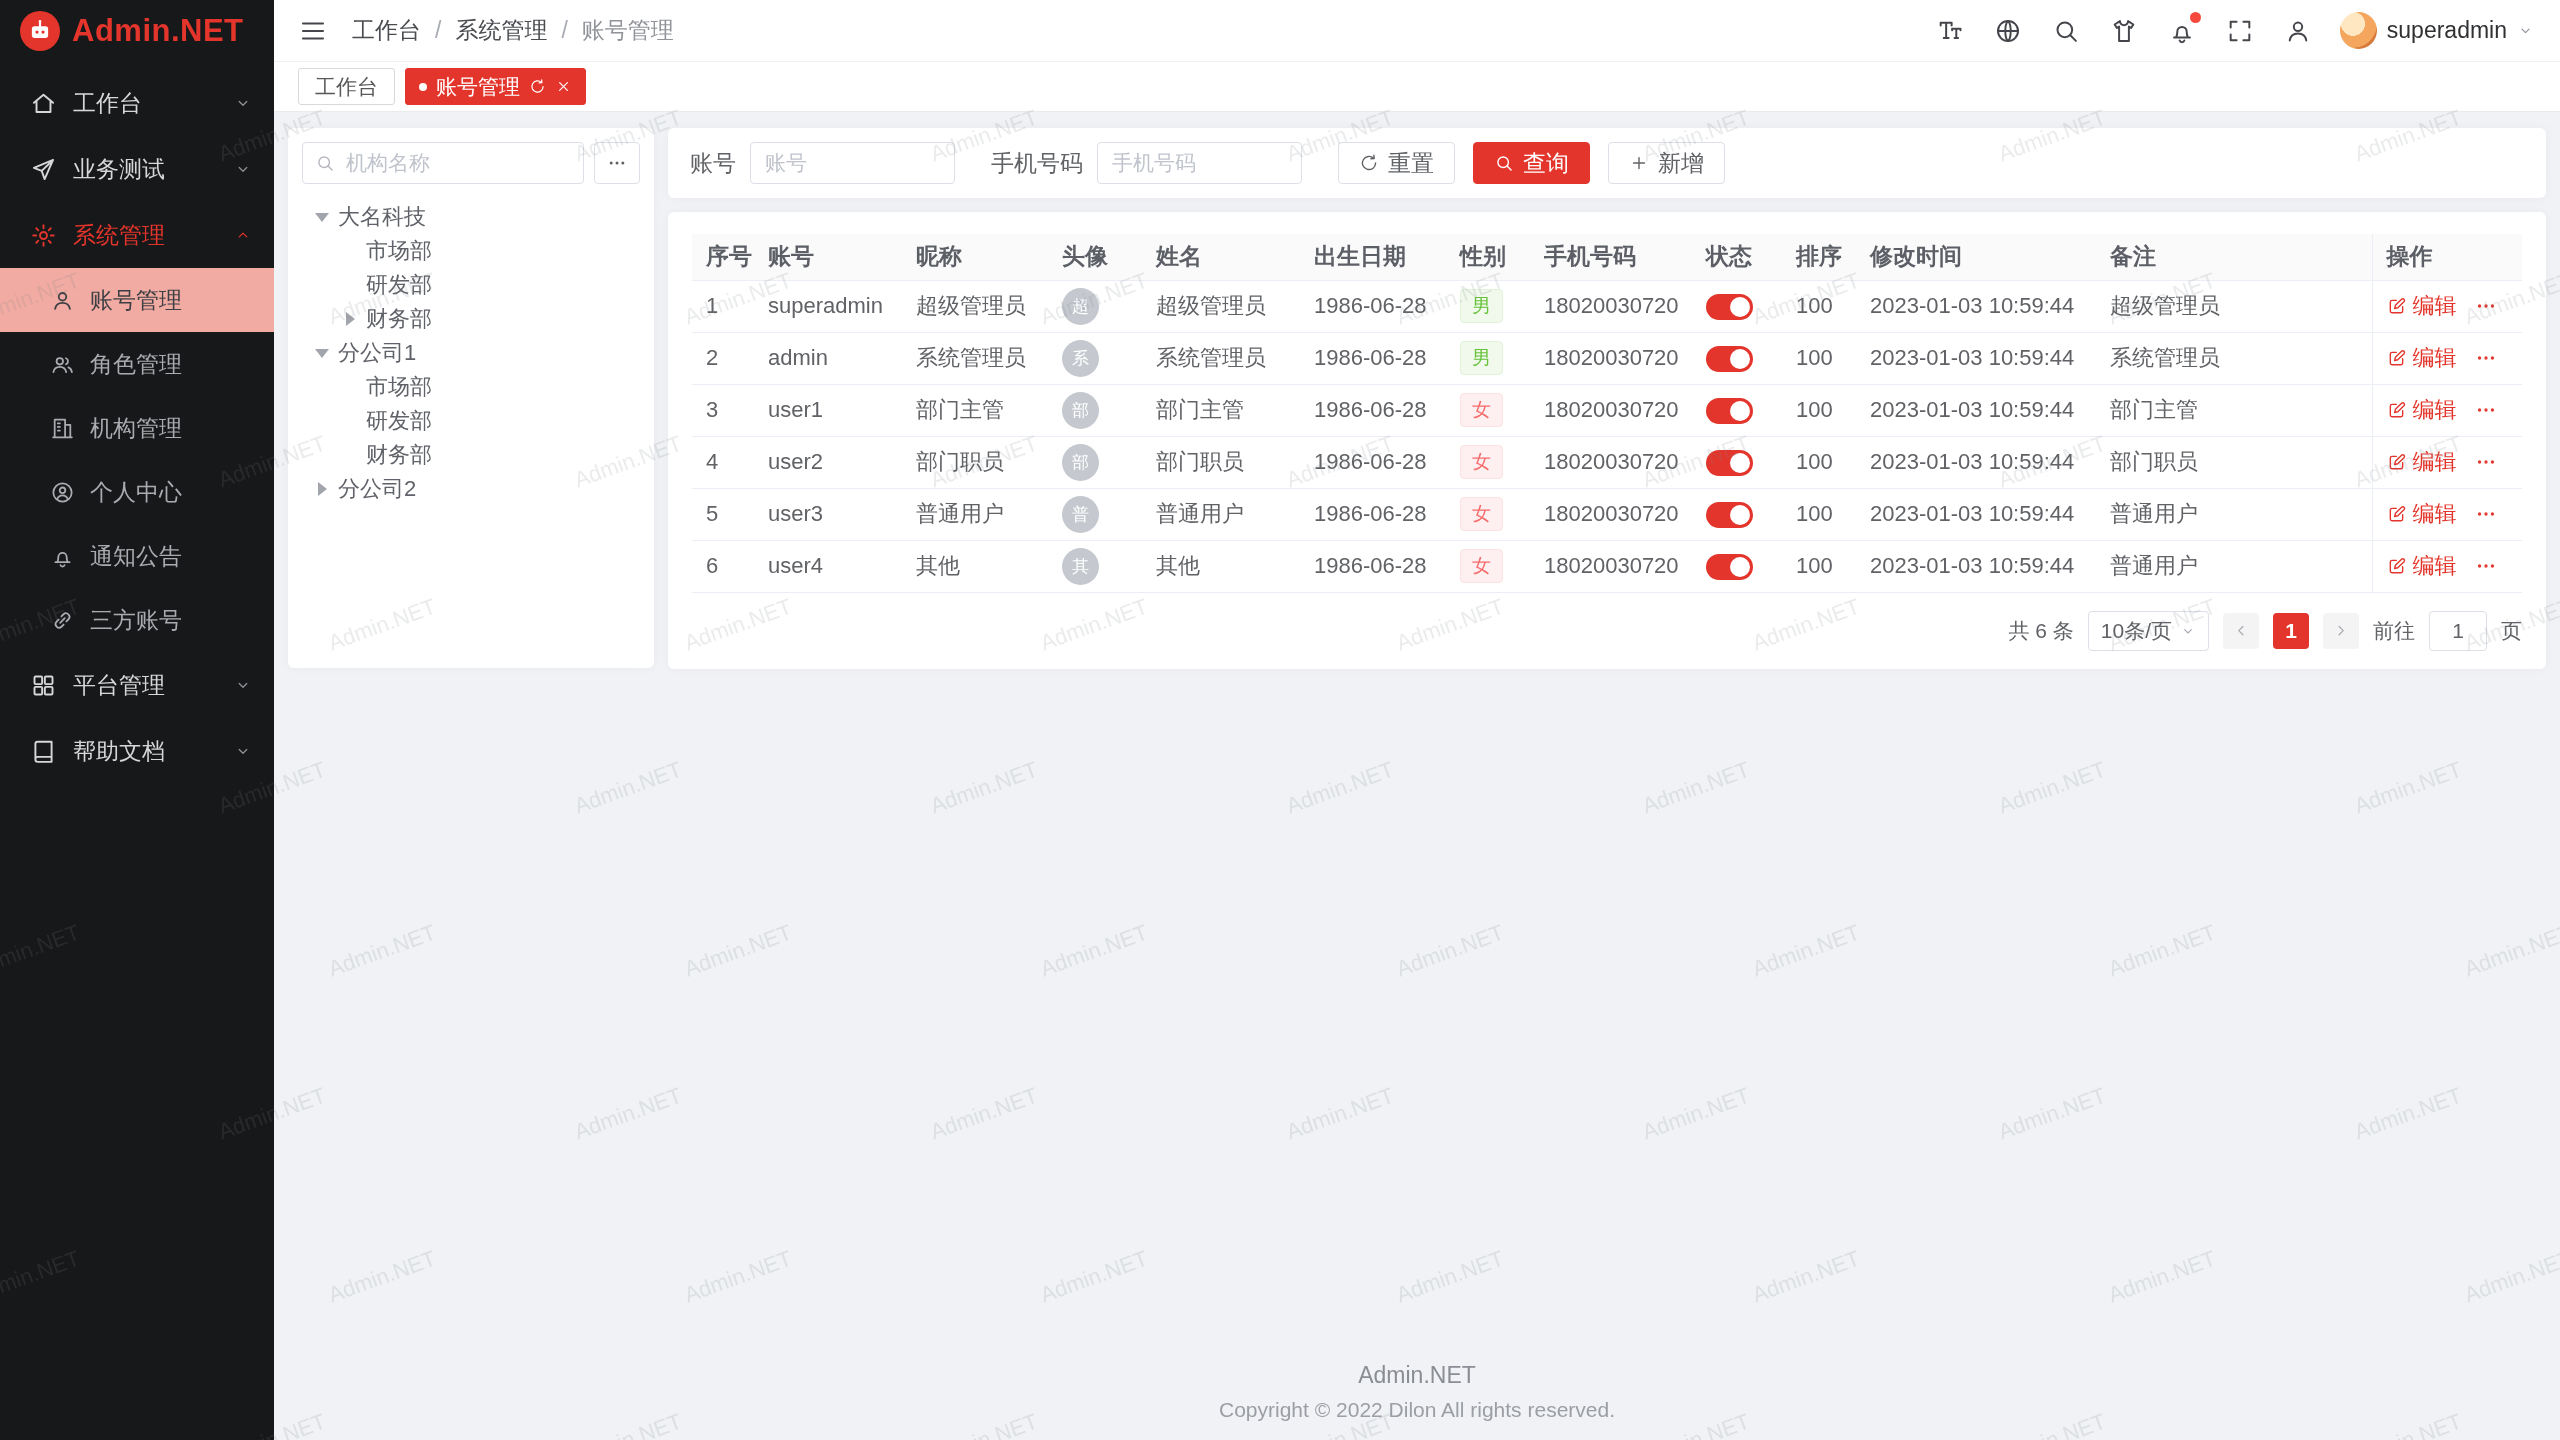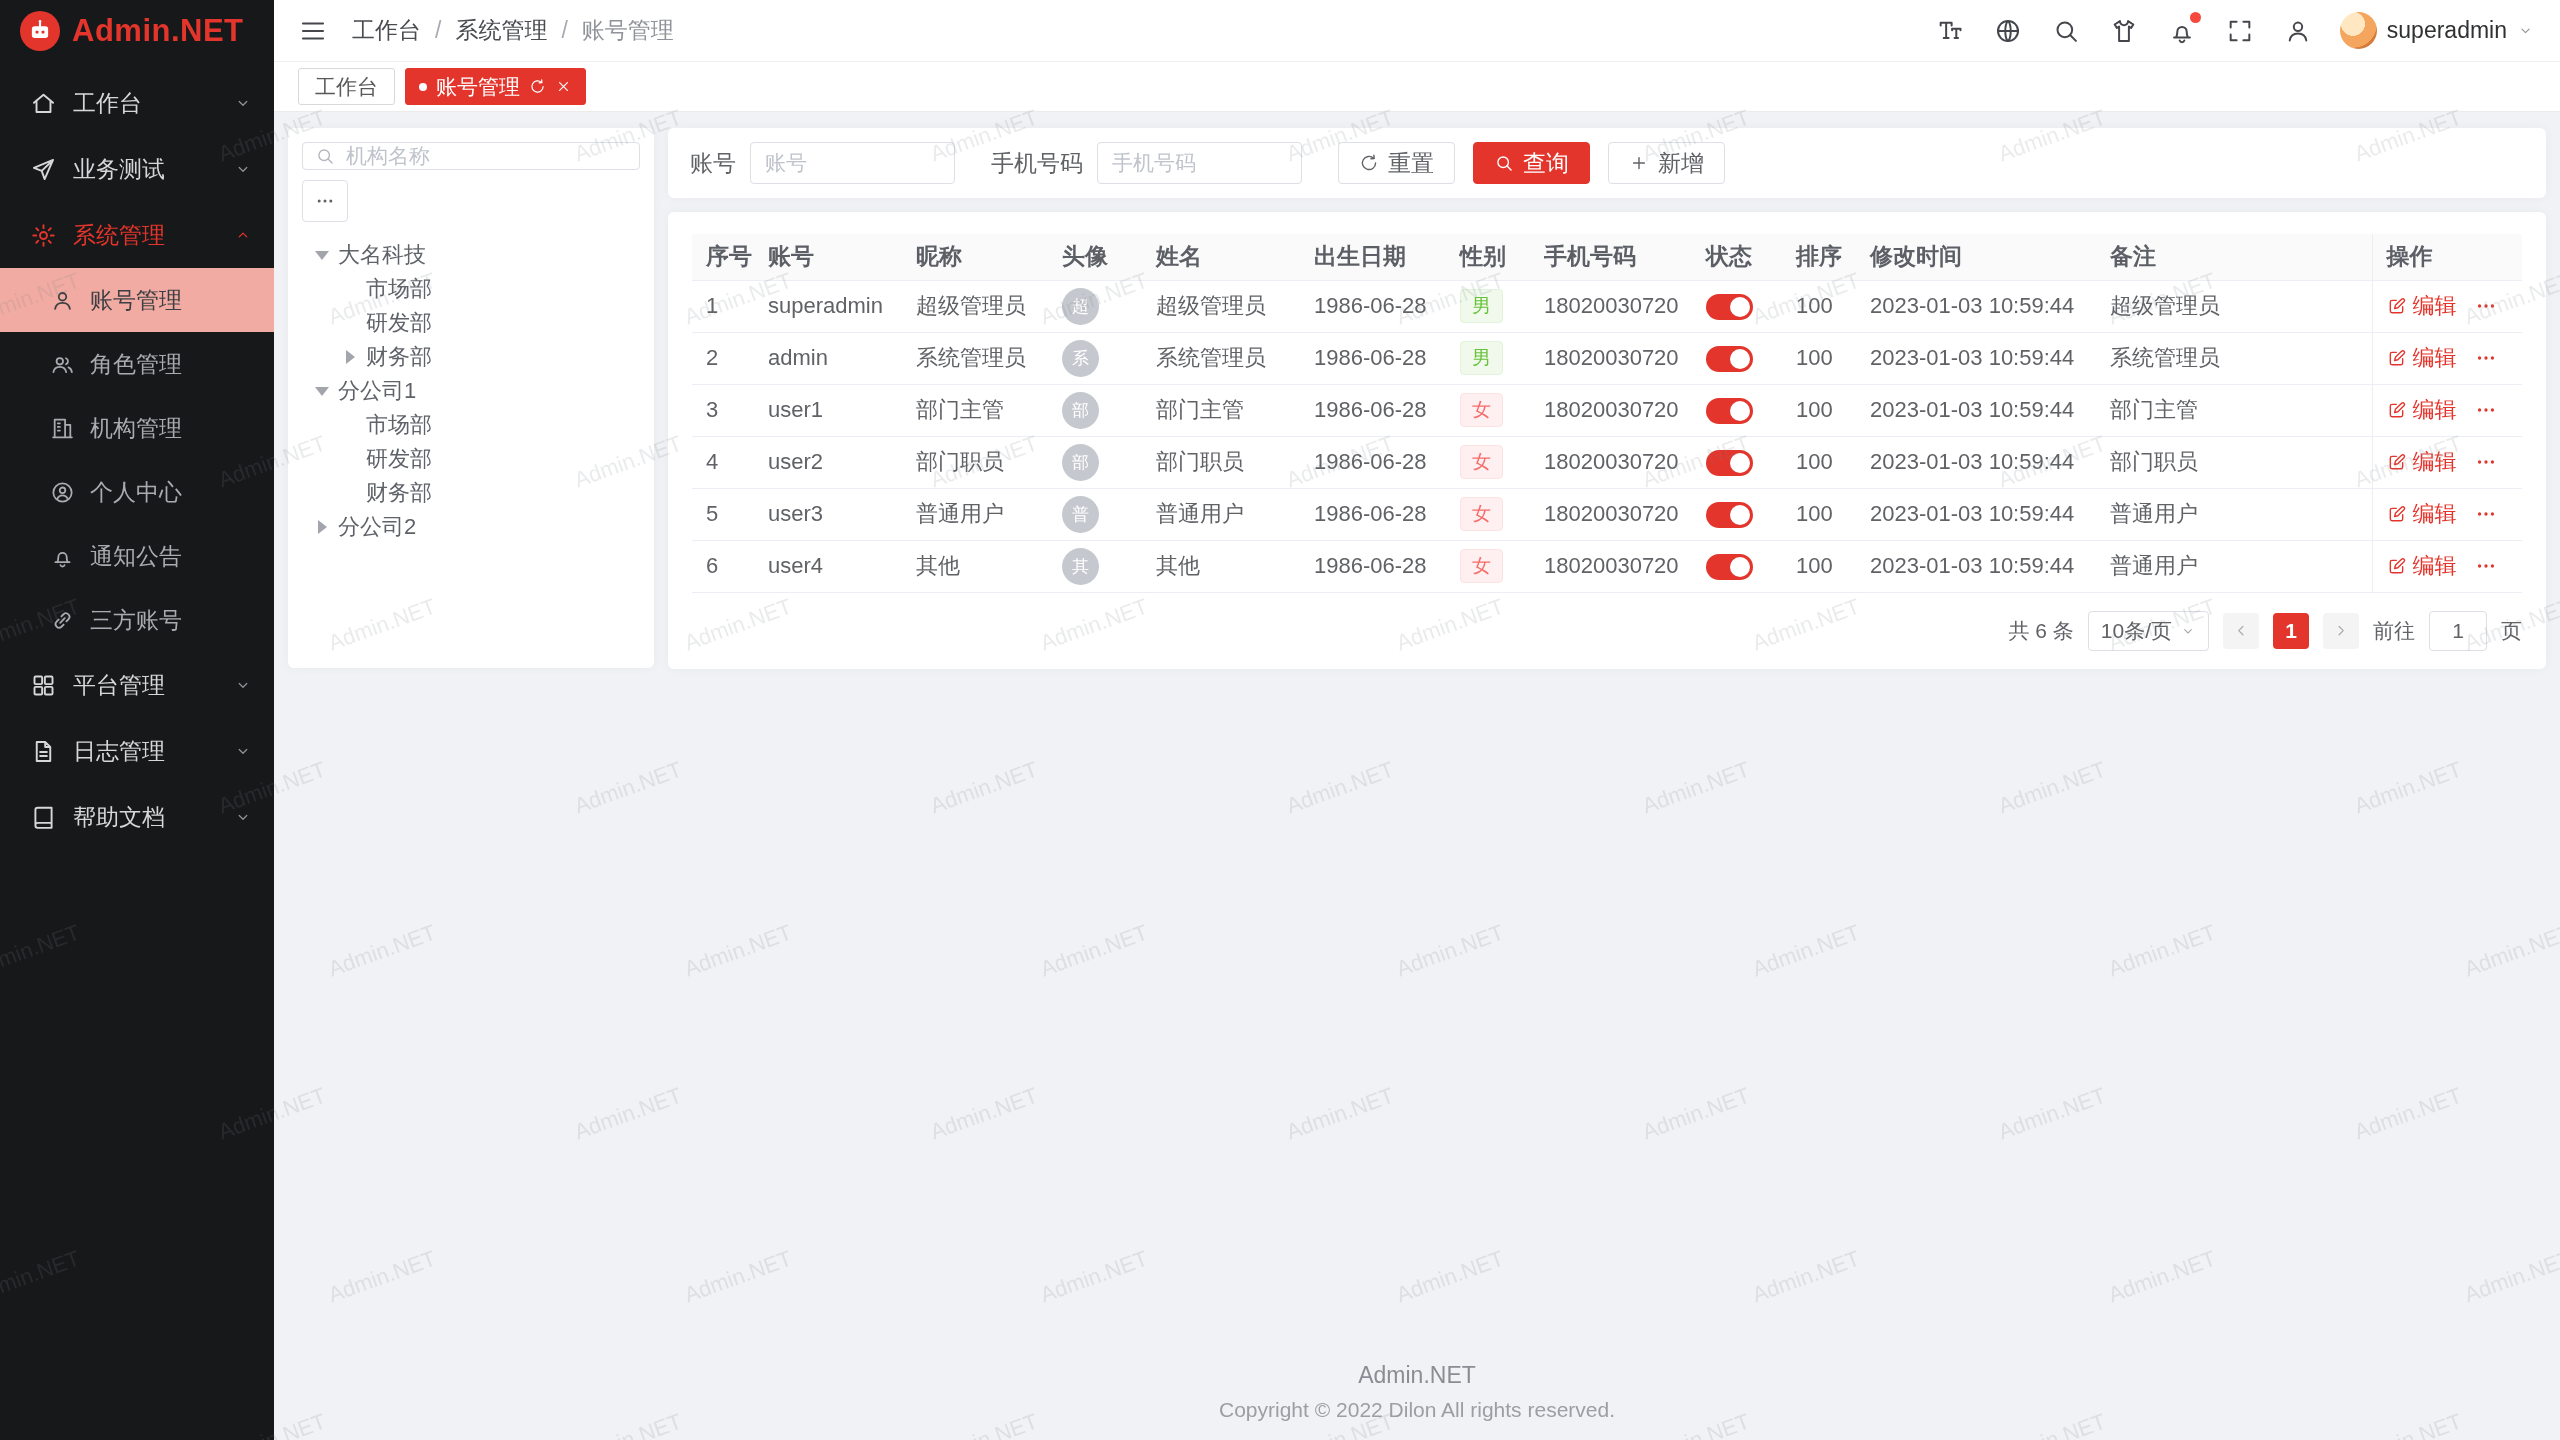--- a/index.html
+++ b/index.html
@@ -52,21 +52,21 @@
   .tab { height:37px; display:inline-flex; align-items:center; gap:9px; padding:0 16px; border:1px solid #d9d9d9; border-radius:3px; background:#fff; color:#595959; font-size:21px; cursor:pointer; }
   .tab.active { background:#e3352b; border-color:#e3352b; color:#fff; padding:0 13px; }
   .dot { width:8px; height:8px; border-radius:50%; background:#fff; }
   .ticon { width:17px; height:17px; display:inline-flex; color:#fff; }
 
   
   .content { flex:1; position:relative; padding:16px 14px; display:flex; align-items:flex-start; gap:14px; }
   .card { background:#fff; border-radius:6px; box-shadow:0 0 12px rgba(0,0,0,.04); }
 
   .tree-card { width:366px; height:540px; flex-shrink:0; padding:14px; }
-  .tree-top { display:flex; gap:10px; margin-bottom:16px;flex-direction:column; }
+  .tree-top { display:flex; gap:10px; margin-bottom:16px; }
   .search-box { flex:1; height:42px; border:1px solid #dcdfe6; border-radius:4px; display:flex; align-items:center; padding:0 12px; gap:9px; background:#fff; min-width:0; }
   .sicon { width:20px; height:20px; color:#b4b7bd; display:inline-flex; flex-shrink:0; }
   .search-box input { border:none; outline:none; flex:1; min-width:0; font-size:21px; color:#606266; font-family:inherit; background:transparent; }
   input::placeholder { color:#bfc3cb; }
   .more-btn { width:46px; height:42px; border:1px solid #dcdfe6; background:#fff; border-radius:4px; display:inline-flex; align-items:center; justify-content:center; color:#606266; cursor:pointer; padding:0; }
   .more-btn .full { width:20px; height:20px; display:inline-flex; }
 
   .tree { font-size:22px; color:#5f6268; }
   .tree-node { height:34px; display:flex; align-items:center; gap:4px; cursor:pointer; }
   .caret-box { width:24px; height:24px; display:inline-flex; align-items:center; justify-content:center; flex-shrink:0; }
@@ -230,33 +230,20 @@
         <div class="menu-item">
           <span class="icn">
             <svg viewBox="0 0 24 24" fill="none" stroke="currentColor" stroke-width="1.7" stroke-linecap="round" stroke-linejoin="round">
               <rect x="4" y="4" width="6.8" height="6.8" rx="1"></rect>
               <rect x="13.2" y="4" width="6.8" height="6.8" rx="1"></rect>
               <rect x="4" y="13.2" width="6.8" height="6.8" rx="1"></rect>
               <rect x="13.2" y="13.2" width="6.8" height="6.8" rx="1"></rect>
             </svg>
           </span>
           <span class="mlabel">平台管理</span>
-          <span class="chev">
-            <svg viewBox="0 0 24 24" fill="none" stroke="currentColor" stroke-width="1.7" stroke-linecap="round" stroke-linejoin="round">
-              <path d="M7 10l5 5 5-5"></path>
-            </svg>
-          </span>
-        </div>
-        <div class="menu-item">
-          <span class="icn">
-            <svg viewBox="0 0 24 24" fill="none" stroke="currentColor" stroke-width="1.7" stroke-linecap="round" stroke-linejoin="round">
-              <path d="M6 3.5h7.5L18 8v12.5H6zM13.5 3.5V8H18M9 12.5h6M9 16h6"></path>
-            </svg>
-          </span>
-          <span class="mlabel">日志管理</span>
           <span class="chev">
             <svg viewBox="0 0 24 24" fill="none" stroke="currentColor" stroke-width="1.7" stroke-linecap="round" stroke-linejoin="round">
               <path d="M7 10l5 5 5-5"></path>
             </svg>
           </span>
         </div>
         <div class="menu-item">
           <span class="icn">
             <svg viewBox="0 0 24 24" fill="none" stroke="currentColor" stroke-width="1.7" stroke-linecap="round" stroke-linejoin="round">
               <path d="M4.8 19.2V5.4a2 2 0 0 1 2-2h12.4v13.4H6.8a2 2 0 0 0-2 2.4zM4.8 19.2a2 2 0 0 0 2 2h12.4v-4.4"></path>

